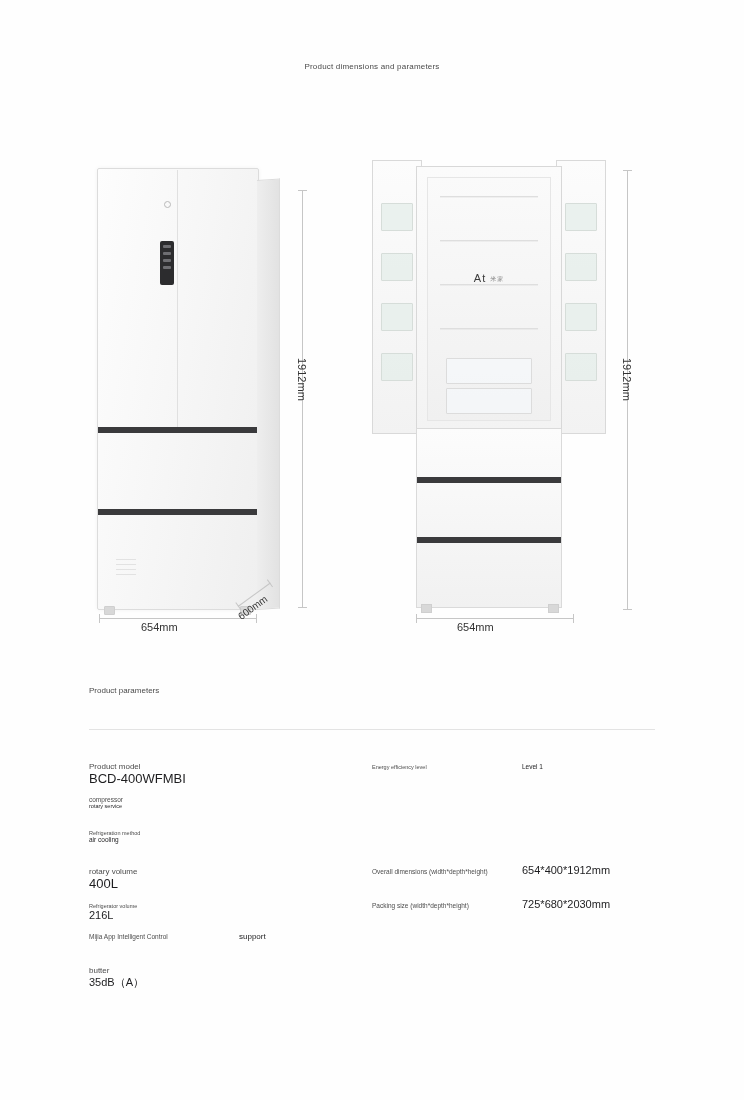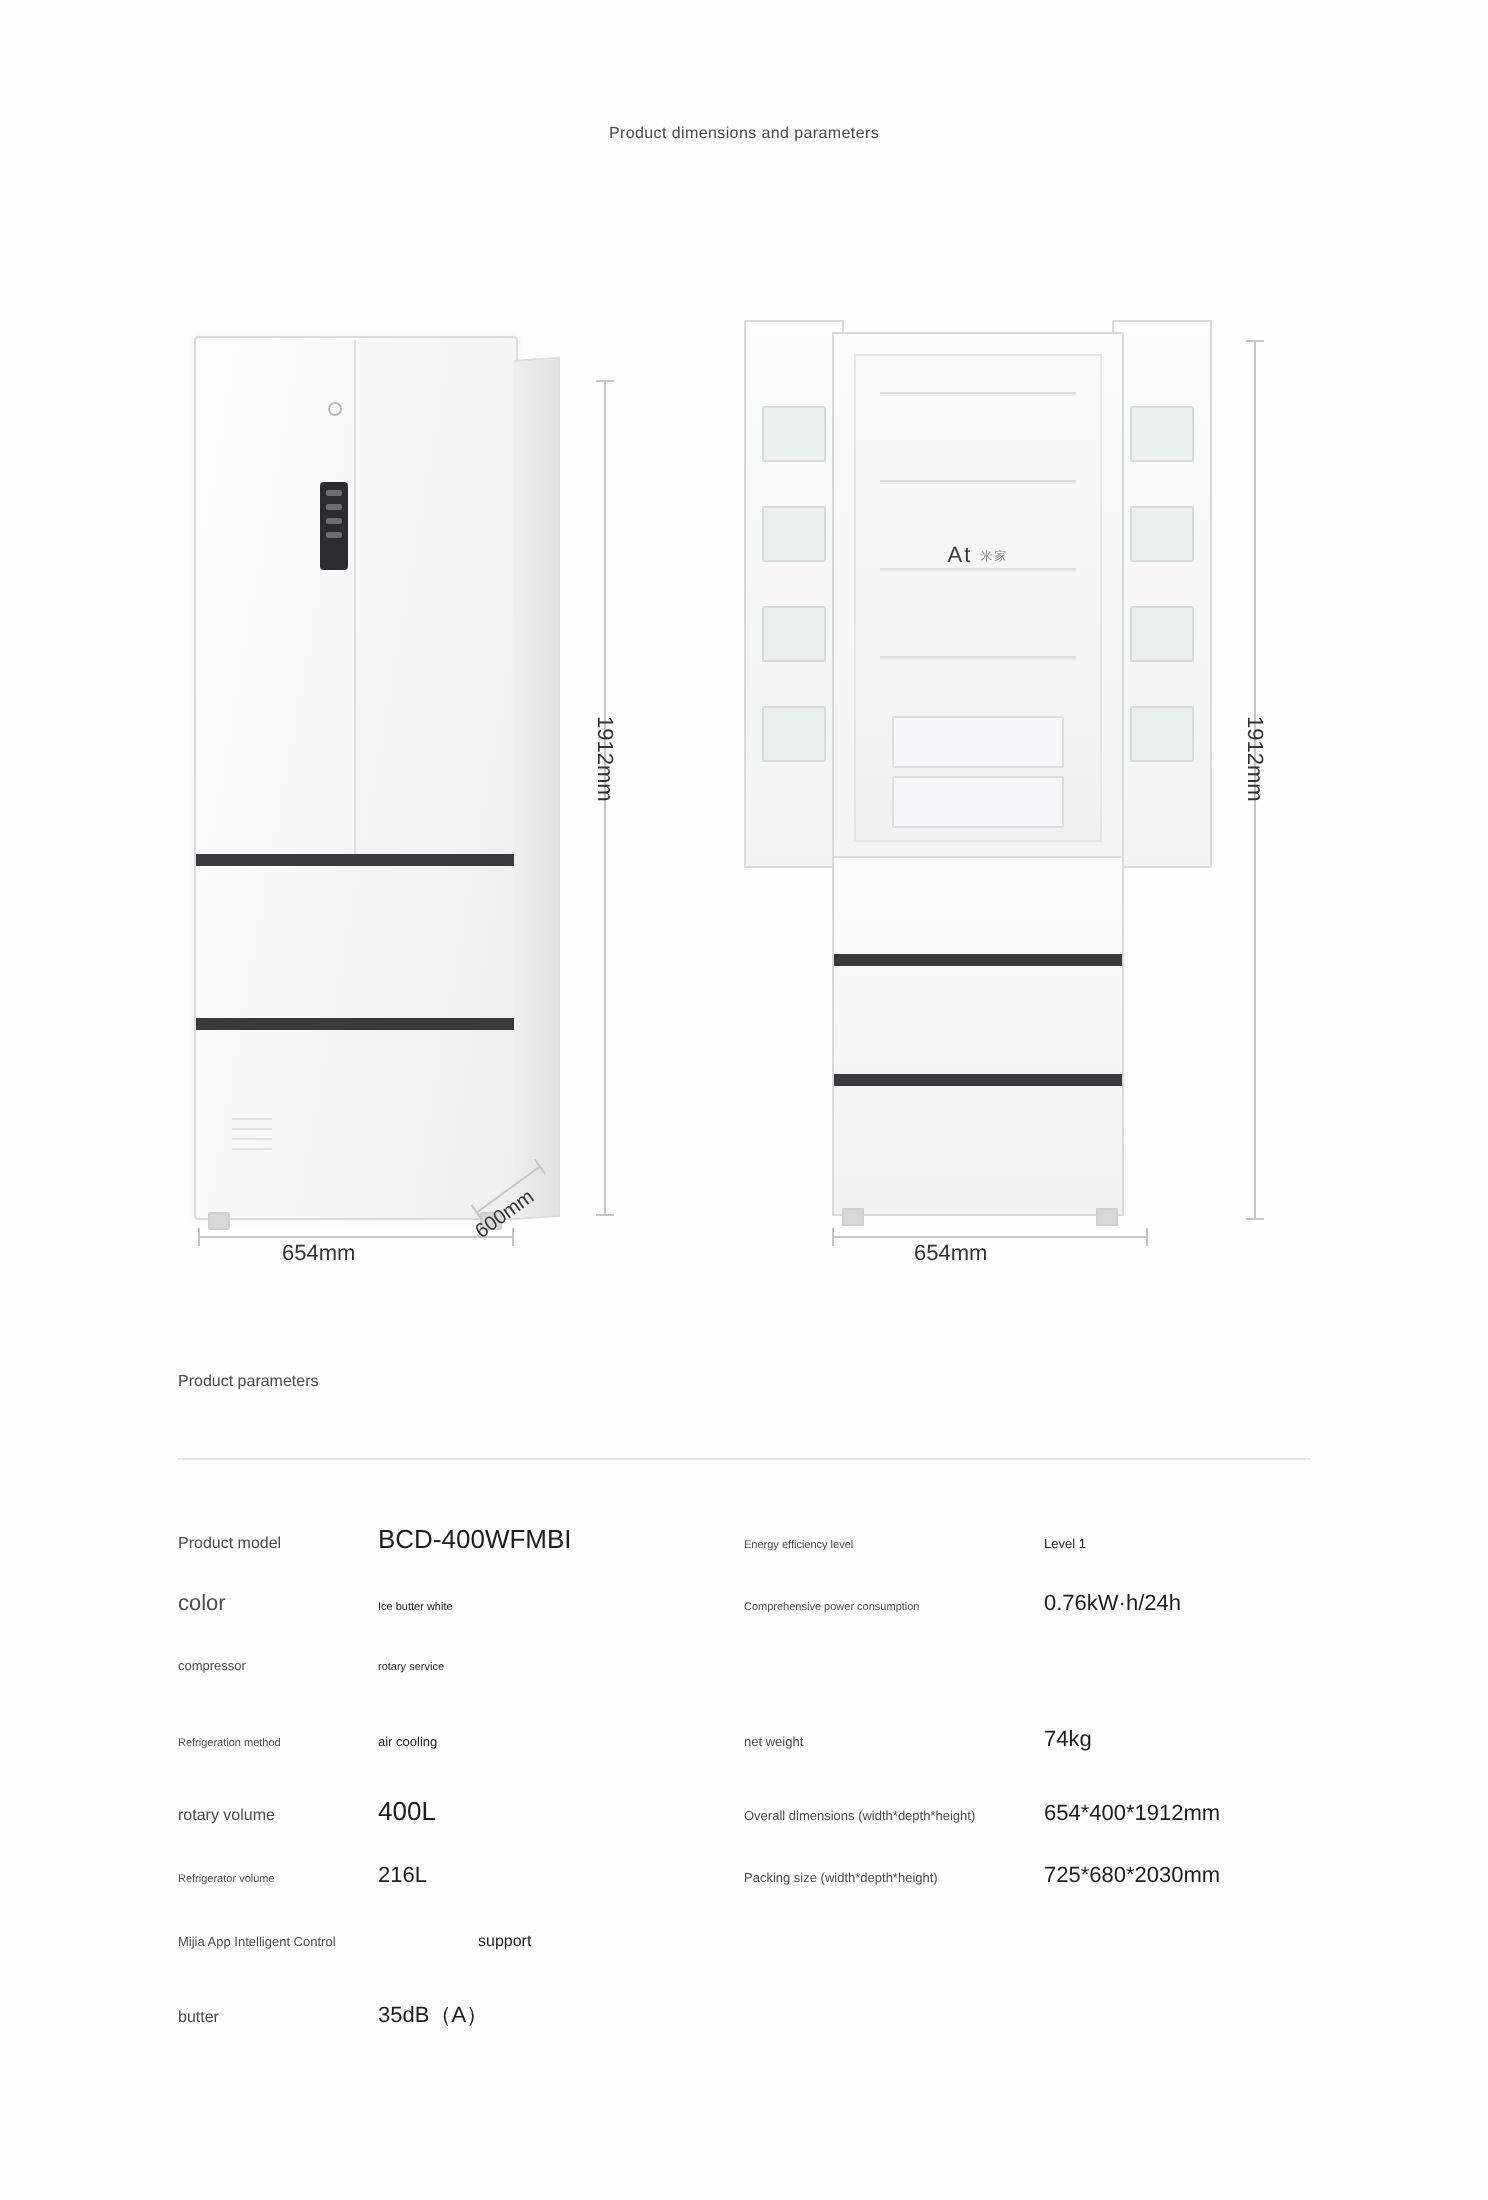--- a/index.html
+++ b/index.html
@@ -293,21 +293,21 @@
   }
   .prow {
     display: flex;
     align-items: baseline;
     height: 34px;
   }
   .pcell {
     display: flex;
     align-items: baseline;
   }
-  .pcell.left { width: 283px; }
+  .pcell.left { width: 283px; flex-direction: column; }
   .pcell.right { width: 283px; }
   .plabel {
     color: #4c4c4c;
     flex: 0 0 auto;
   }
   .pvalue {
     color: #1d1d1f;
     flex: 0 0 auto;
     text-align: center;
   }
@@ -410,46 +410,32 @@
       <div class="pcell left">
         <span class="plabel fs-md">Product model</span>
         <span class="pvalue fs-xl">BCD-400WFMBI</span>
       </div>
       <div class="pcell right">
         <span class="plabel fs-xs">Energy efficiency level</span>
         <span class="pvalue fs-sm">Level 1</span>
       </div>
     </div>
 
-    <div class="prow">
-      <div class="pcell left">
-        <span class="plabel fs-lg">color</span>
-        <span class="pvalue fs-xs">Ice butter white</span>
-      </div>
-      <div class="pcell right">
-        <span class="plabel fs-xs">Comprehensive power consumption</span>
-        <span class="pvalue fs-lg">0.76kW·h/24h</span>
-      </div>
-    </div>
 
     <div class="prow">
       <div class="pcell left">
         <span class="plabel fs-sm">compressor</span>
         <span class="pvalue fs-xs">rotary service</span>
       </div>
     </div>
 
     <div class="prow">
       <div class="pcell left">
         <span class="plabel fs-xs">Refrigeration method</span>
         <span class="pvalue fs-sm">air cooling</span>
-      </div>
-      <div class="pcell right">
-        <span class="plabel fs-sm">net weight</span>
-        <span class="pvalue fs-lg">74kg</span>
       </div>
     </div>
 
     <div class="prow">
       <div class="pcell left">
         <span class="plabel fs-md">rotary volume</span>
         <span class="pvalue fs-xl">400L</span>
       </div>
       <div class="pcell right">
         <span class="plabel fs-sm">Overall dimensions (width*depth*height)</span>

